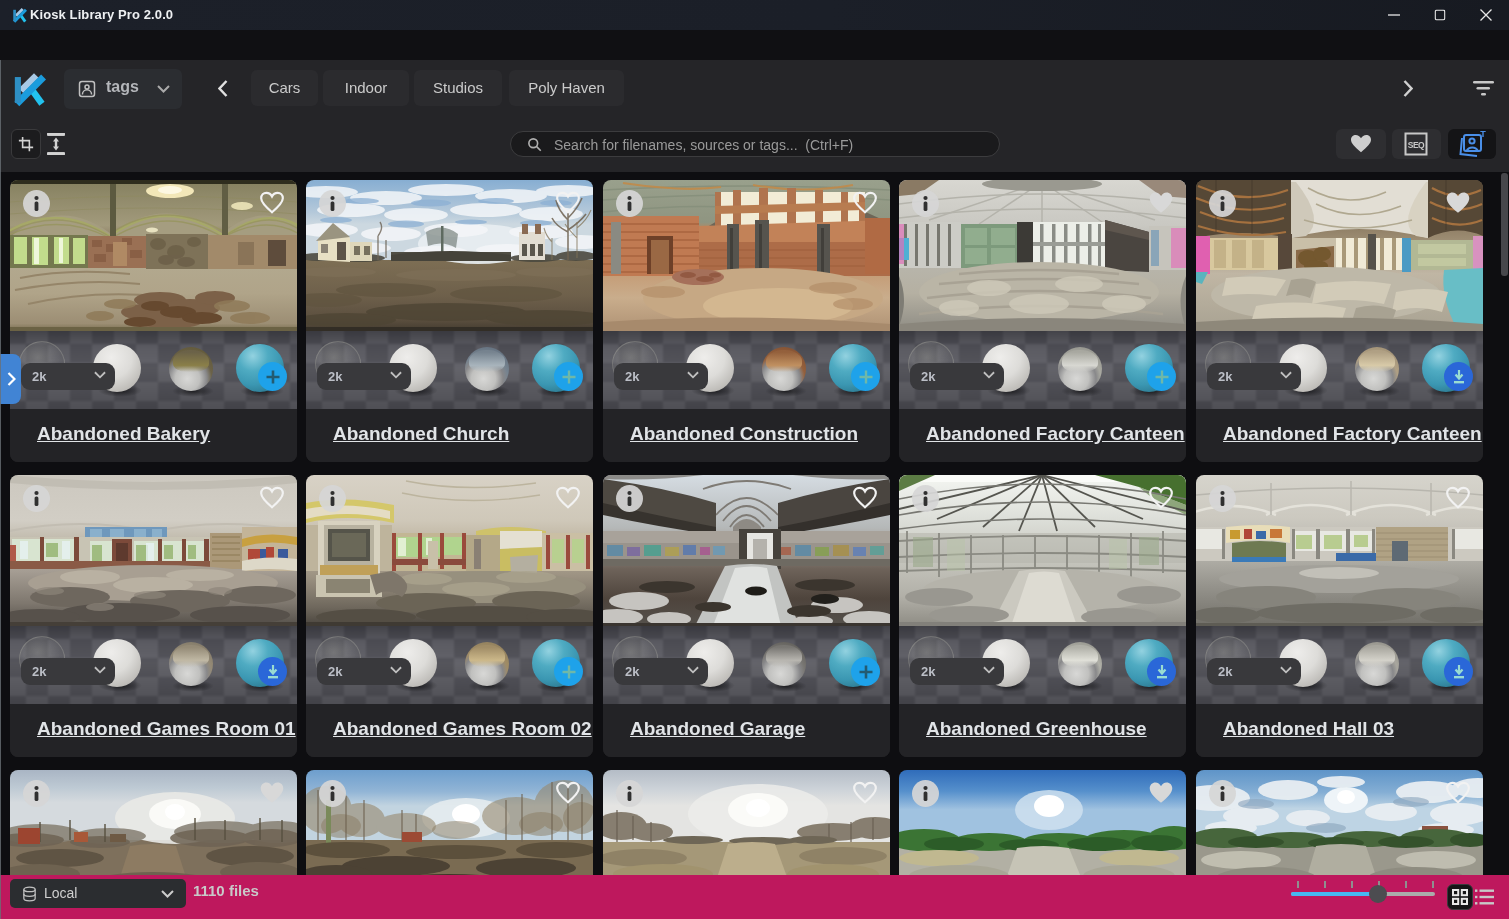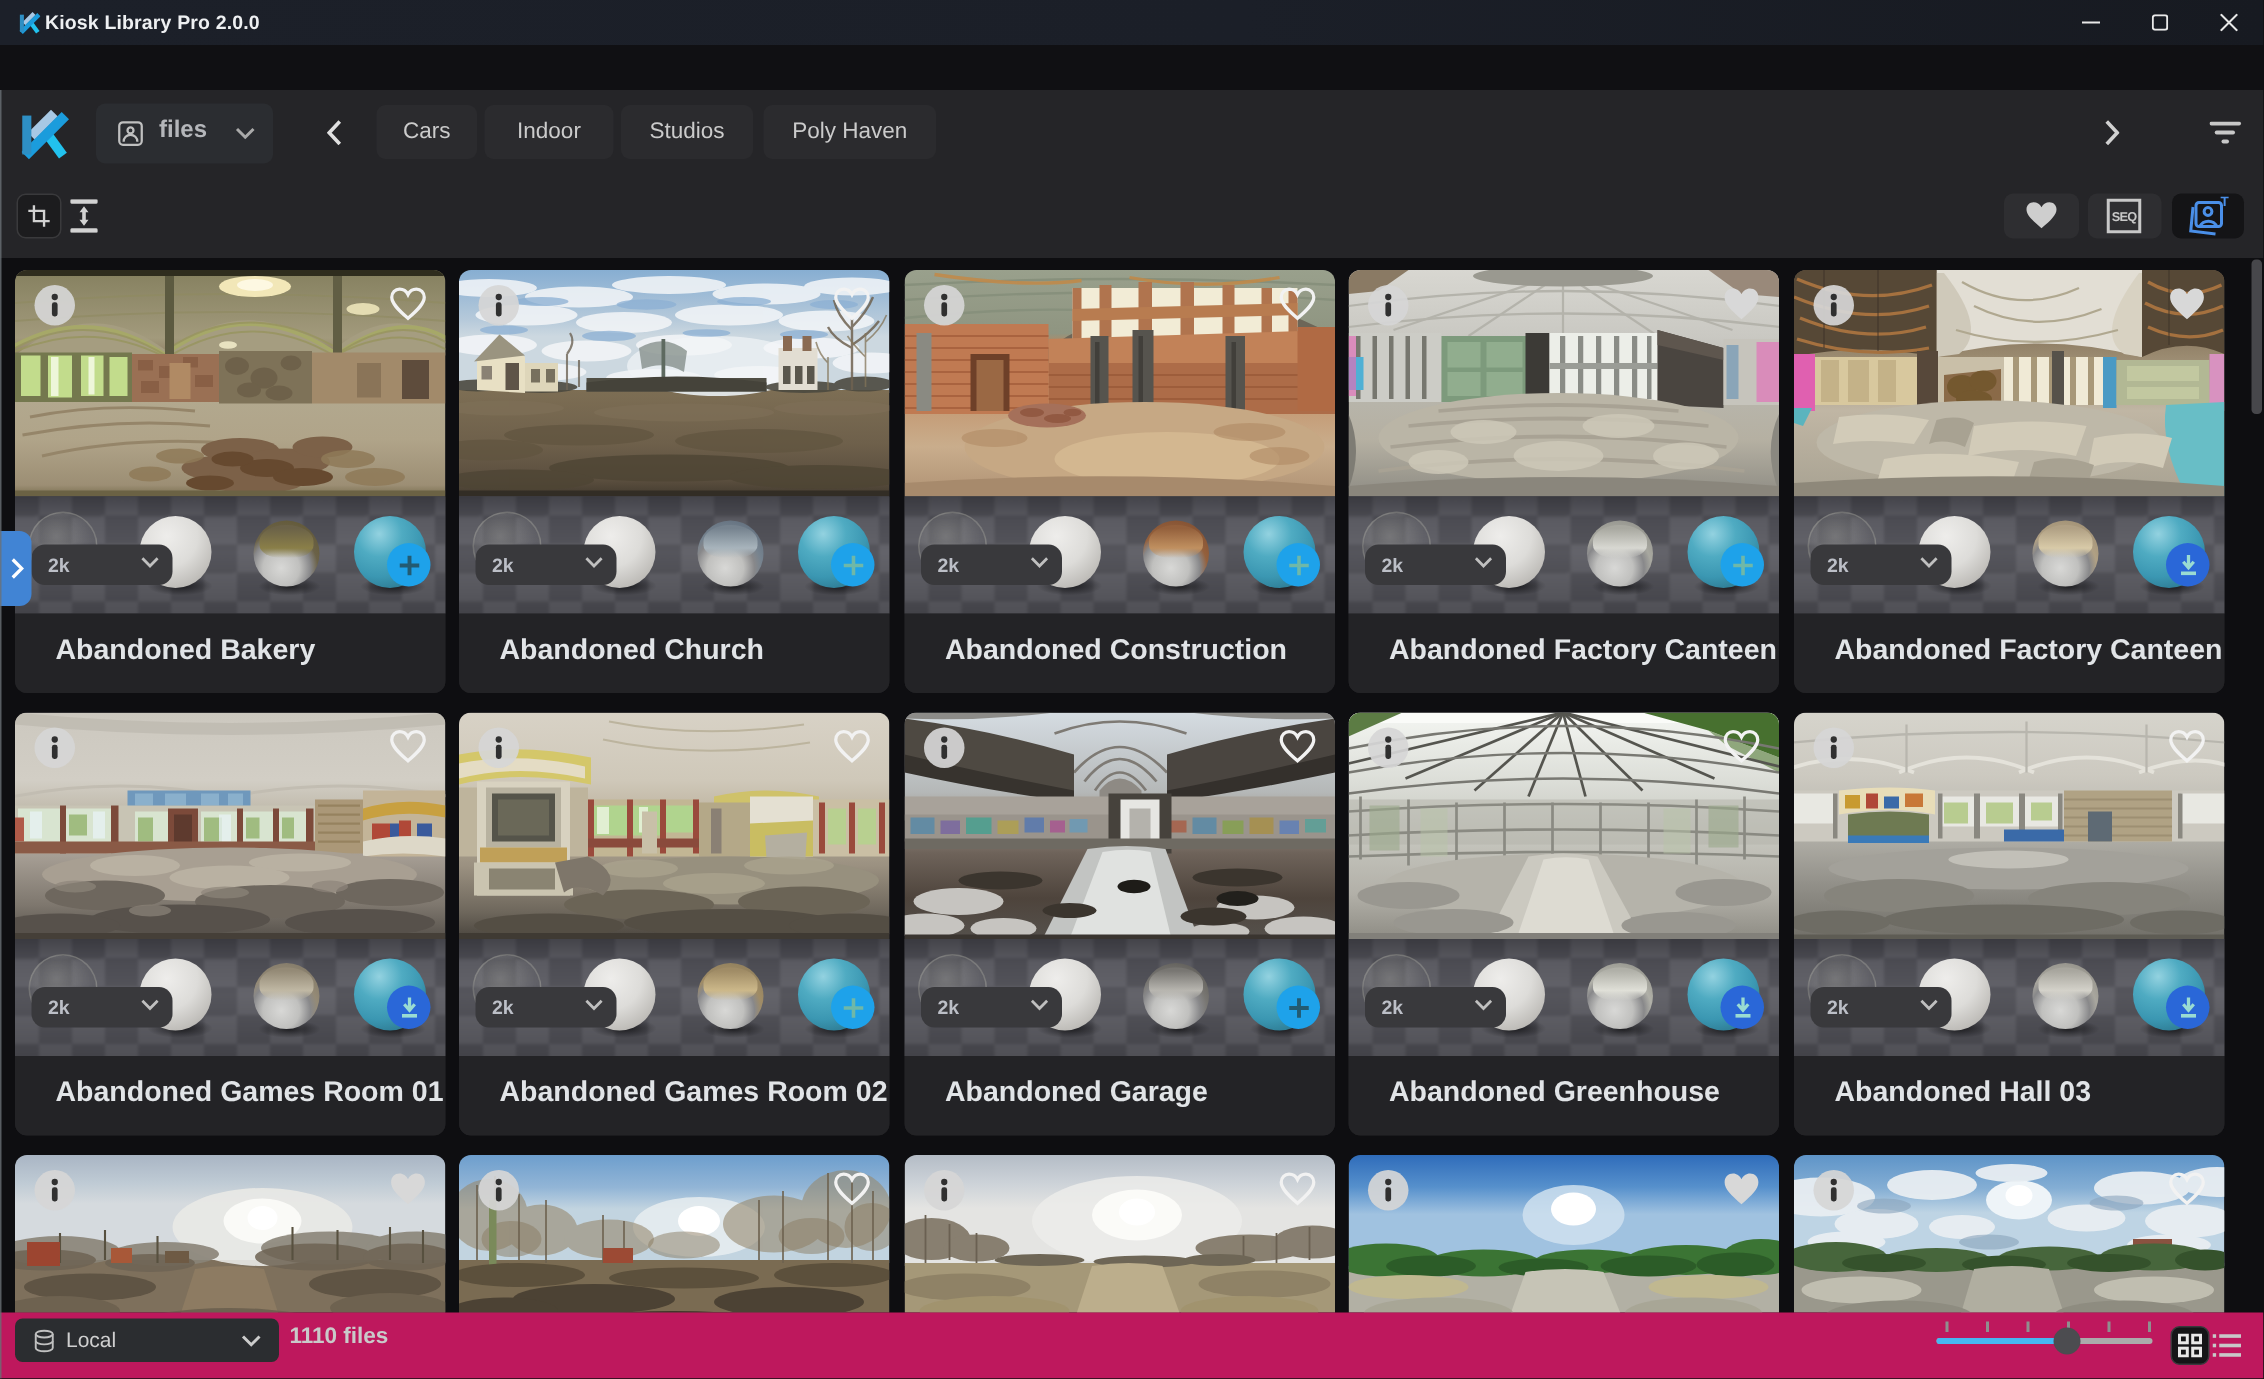--- a/index.html
+++ b/index.html
@@ -72,21 +72,21 @@
 .act svg { position:absolute; left:50%; top:50%; transform:translate(-50%,-50%); }
 .a-plusd { background:#1ea2ea; }
 .a-plusl { background:#1ea2ea; }
 .a-dl { background:#2a67d8; }
 .ibtn { position:absolute; left:13px; top:10px; width:27px; height:27px; border-radius:50%;
   background:rgba(214,214,214,.92); color:#2e2e2e; font-size:16px; font-weight:700;
   text-align:center; line-height:26px; }
 .heart { position:absolute; left:249px; top:11px; }
 .ctitle { position:absolute; left:0; top:229px; width:287px; height:53px; background:#232326;
   color:#e1e4e7; font-size:19px; font-weight:700; line-height:50px; padding-left:27px;
-  white-space:nowrap; }
+  white-space:nowrap;text-decoration:underline; }
 
 
 #flyout { position:absolute; left:0; top:182px; width:21px; height:50px; background:#4184d4;
   border-radius:0 8px 8px 0; color:#fff; }
 #scrollthumb { position:absolute; left:1501px; top:1px; width:7px; height:103px;
   background:#47474b; border-radius:3px; }
 
 
 #bottombar { position:absolute; left:0; top:875px; width:1509px; height:44px; background:#be185d; }
 #localsel { position:absolute; left:10px; top:4px; width:176px; height:29px;
@@ -138,21 +138,21 @@
       <line x1="24" y1="20" x2="37" y2="38" stroke="#22c2ee" stroke-width="8"></line>
       <line x1="39" y1="5" x2="6" y2="38" stroke="#1b9cdc" stroke-width="8.5"></line>
       <rect x="3.5" y="5" width="7.5" height="32" fill="#2e8fc4"></rect>
     </svg>
     <div id="hdrisel">
       <svg width="20" height="20" viewBox="0 0 24 24" fill="none" stroke="#c0c0c0" stroke-width="1.8" style="position:absolute;left:13px;top:10px">
         <rect x="3" y="3" width="18" height="18" rx="3"></rect>
           <circle cx="12" cy="9.5" r="2.4"></circle>
           <path d="M6.5 18.5a5.5 5.5 0 0 1 11 0"></path>
       </svg>
-      <div class="hlabel">files</div>
+      <div class="hlabel">tags</div>
       <svg width="13" height="8" viewBox="0 0 13 8" style="position:absolute;right:12px;top:16px">
           <path d="M1 1 L6.5 6.5 L12 1" fill="none" stroke="#aaa" stroke-width="2"></path>
         </svg>
     </div>
     <svg class="navchev" width="10" height="17" viewBox="0 0 10 17" style="left:218px">
         <path d="M8.5 1 L1.5 8.5 L8.5 16" fill="none" stroke="#e0e0e0" stroke-width="2.4"></path>
       </svg>
     <div class="tbtn" style="left:251px;width:67px">Cars</div>
     <div class="tbtn" style="left:323px;width:86px">Indoor</div>
     <div class="tbtn" style="left:414px;width:88px">Studios</div>
@@ -170,20 +170,27 @@
       <svg width="18" height="18" viewBox="0 0 24 24" fill="none" stroke="#d2d2d2" stroke-width="2.1" style="position:absolute;left:5px;top:5px">
         <path d="M7.5 2.5 V16.5 H21.5"></path>
           <path d="M2.5 7.5 H16.5 V21.5"></path>
       </svg>
     </div>
     <svg width="18" height="22" viewBox="0 0 18 22" style="position:absolute;left:47px;top:73px" stroke="#d2d2d2" fill="#d2d2d2">
       <rect x="0" y="0" width="18" height="2.4" rx="1"></rect>
       <rect x="0" y="19.6" width="18" height="2.4" rx="1"></rect>
       <path d="M9 4.5 L12 8.5 H10.2 V13.5 H12 L9 17.5 L6 13.5 H7.8 V8.5 H6 Z" stroke="none"></path>
     </svg>
+    <div id="searchbox">
+      <svg width="15" height="15" viewBox="0 0 24 24" fill="none" stroke="#b0b0b0" stroke-width="2.6" style="position:absolute;left:16px;top:5px">
+        <circle cx="10" cy="10" r="7"></circle>
+          <line x1="15.5" y1="15.5" x2="22" y2="22"></line>
+      </svg>
+      <div class="ph">Search for filenames, sources or tags...&nbsp;&nbsp;(Ctrl+F)</div>
+    </div>
     <div class="rbtn" style="left:1336px;width:50px">
       <svg width="22" height="20" viewBox="0 0 24 22" style="position:absolute;left:14px;top:5px">
         <path d="M12 20 C5 14 1 10 1 6.2 C1 3 3.4 1 6.2 1 C8.6 1 10.8 2.4 12 4.6 C13.2 2.4 15.4 1 17.8 1 C20.6 1 23 3 23 6.2 C23 10 19 14 12 20 Z" fill="#cecece"></path>
       </svg>
     </div>
     <div class="rbtn" style="left:1392px;width:49px">
       <svg width="24" height="24" viewBox="0 0 24 24" style="position:absolute;left:12px;top:3px">
         <rect x="1.5" y="1.5" width="21" height="21" fill="none" stroke="#c8c8c8" stroke-width="2"></rect>
         <text x="12" y="15.5" font-size="8.5" font-weight="700" fill="#c8c8c8" text-anchor="middle" font-family="Liberation Sans" letter-spacing="-0.5">SEQ</text>
       </svg>

